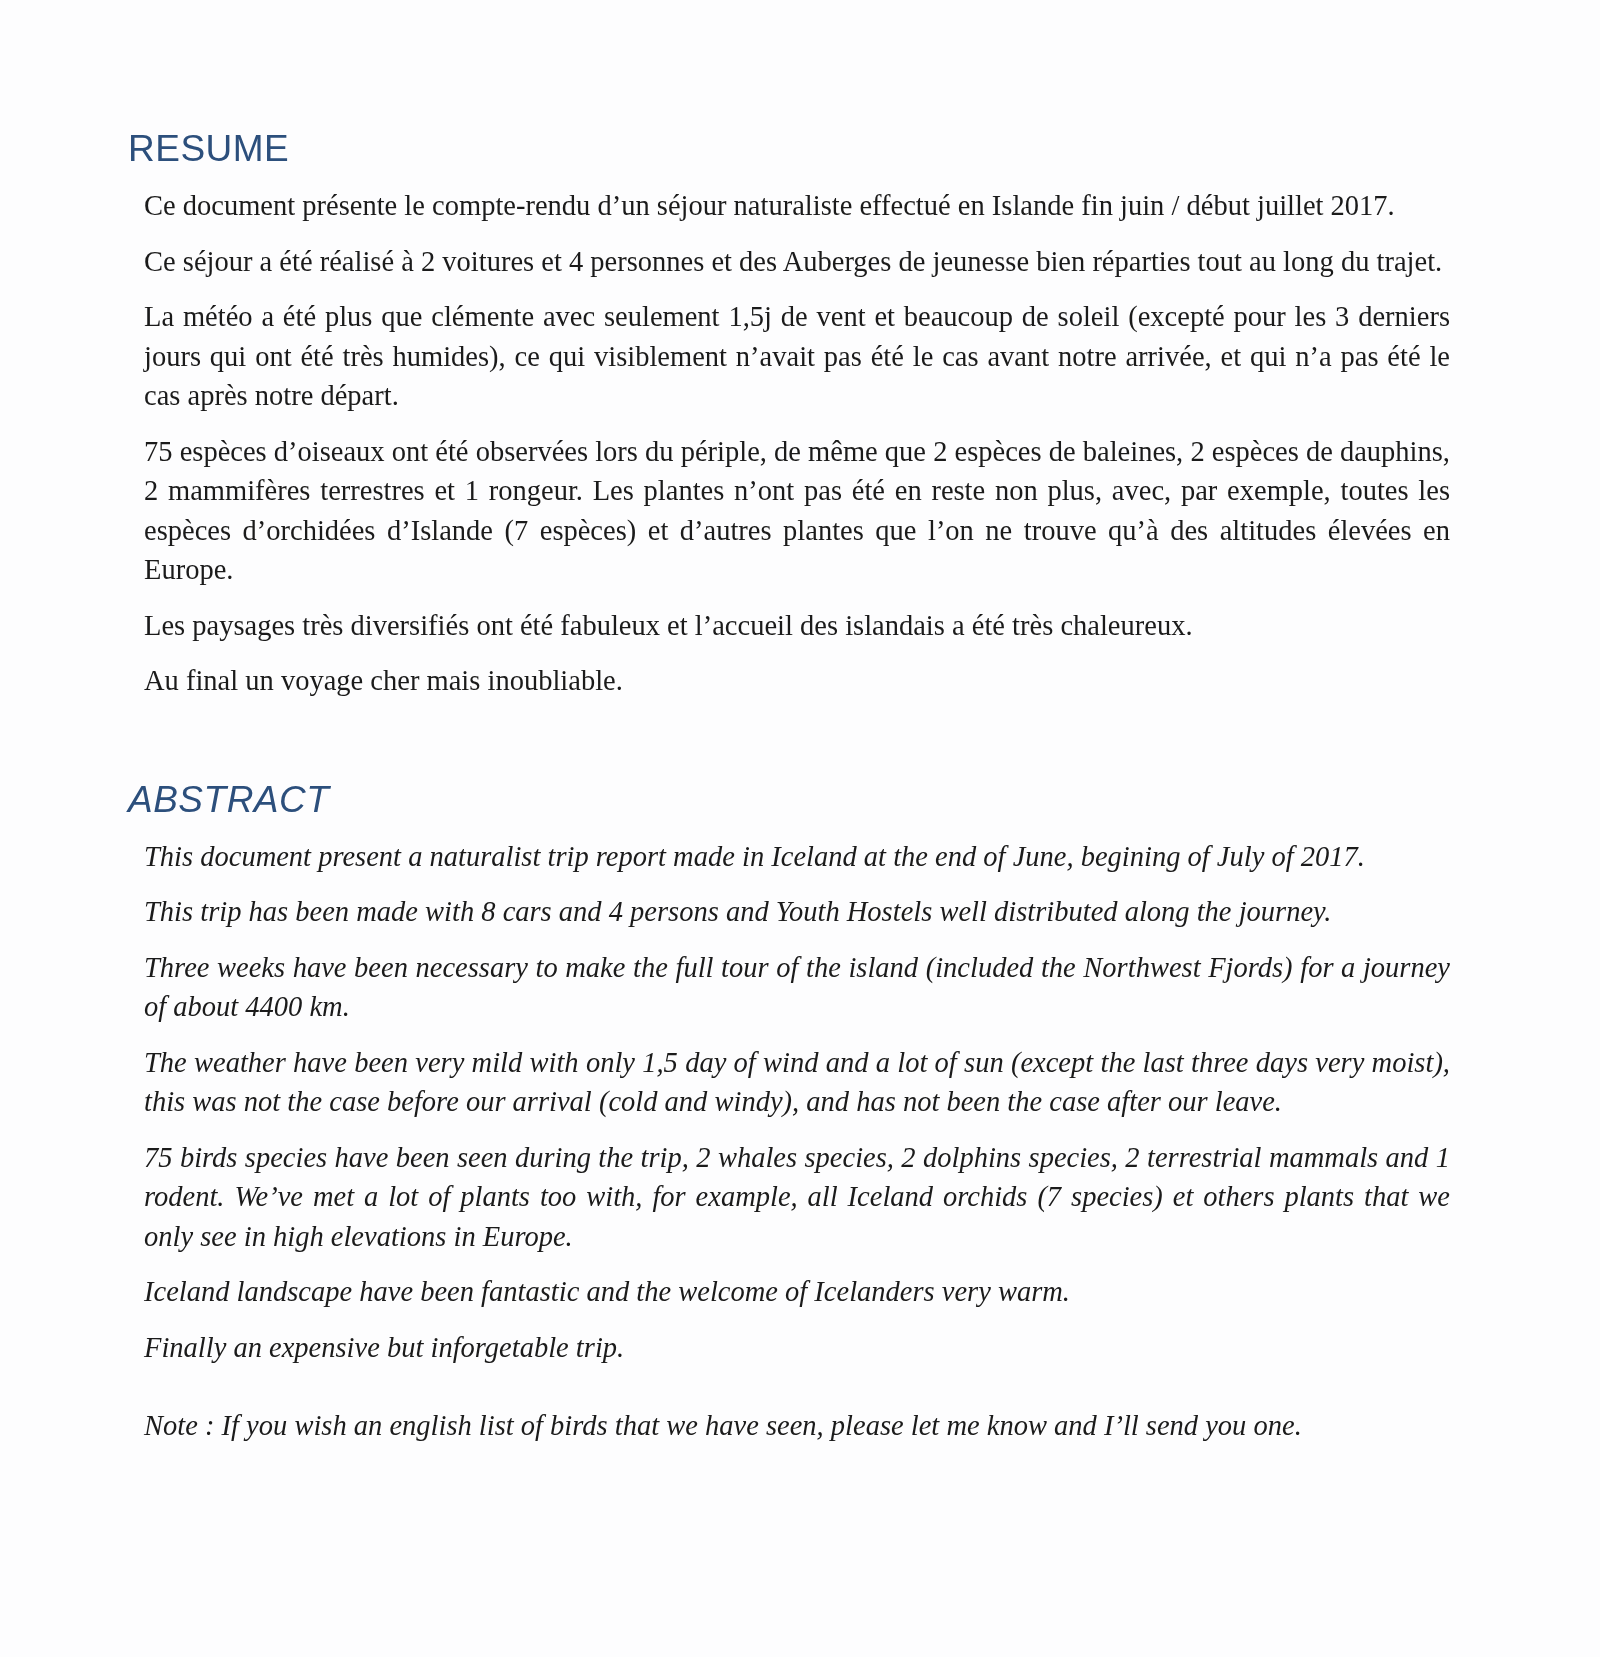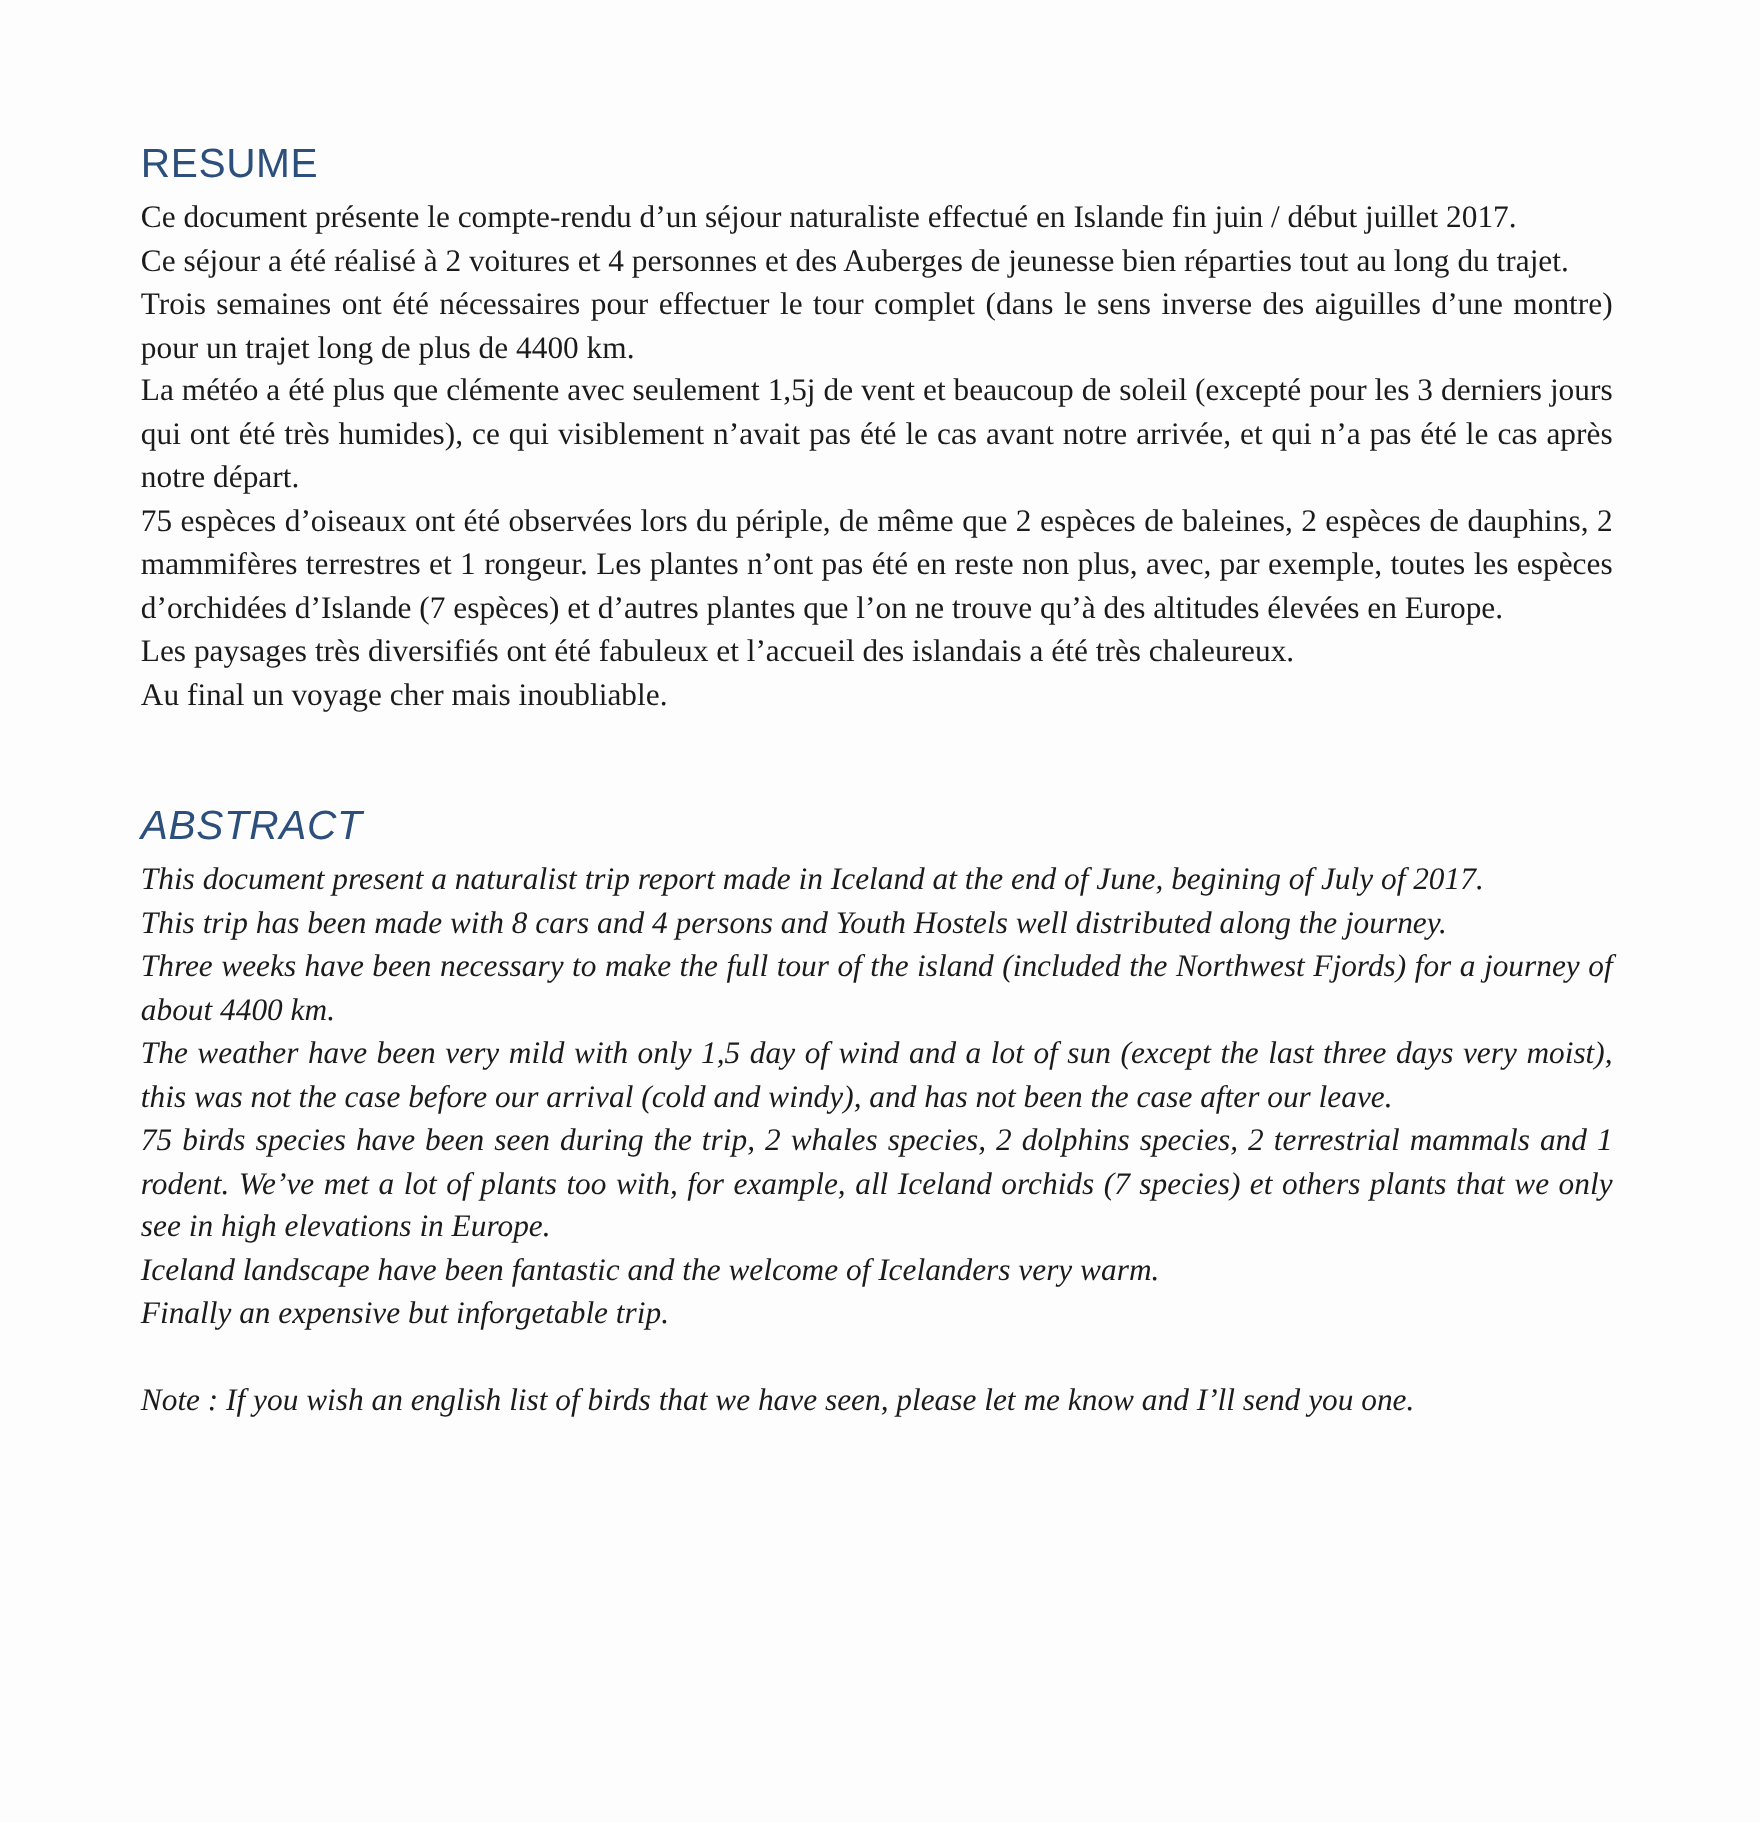--- a/index.html
+++ b/index.html
@@ -18,37 +18,36 @@
   }
   h2 {
     font-family: "Liberation Sans", "DejaVu Sans", sans-serif;
     font-weight: normal;
     color: #2c4f7c;
     font-size: 37px;
     margin: 0 0 8px 0;
     letter-spacing: 0.5px;
   }
   p {
-    margin: 0;
+    margin: 16px;
     font-size: 28.5px;
     line-height: 39.5px;
     text-align: justify;
   }
   .section2 { margin-top: 78px; font-style: italic; }
   .note { margin-top: 39px; }
 </style>
 </head>
 <body>
 
 <div class="page">
   <section>
     <h2>RESUME</h2>
     <p>Ce document présente le compte-rendu d’un séjour naturaliste effectué en Islande fin juin / début juillet 2017.</p>
     <p>Ce séjour a été réalisé à 2 voitures et 4 personnes et des Auberges de jeunesse bien réparties tout au long du trajet.</p>
-    <p>Trois semaines ont été nécessaires pour effectuer le tour complet (dans le sens inverse des aiguilles d’une montre) pour un trajet long de plus de 4400 km.</p>
     <p>La météo a été plus que clémente avec seulement 1,5j de vent et beaucoup de soleil (excepté pour les 3 derniers jours qui ont été très humides), ce qui visiblement n’avait pas été le cas avant notre arrivée, et qui n’a pas été le cas après notre départ.</p>
     <p>75 espèces d’oiseaux ont été observées lors du périple, de même que 2 espèces de baleines, 2 espèces de dauphins, 2 mammifères terrestres et 1 rongeur. Les plantes n’ont pas été en reste non plus, avec, par exemple, toutes les espèces d’orchidées d’Islande (7 espèces) et d’autres plantes que l’on ne trouve qu’à des altitudes élevées en Europe.</p>
     <p>Les paysages très diversifiés ont été  fabuleux et l’accueil des islandais a été très chaleureux.</p>
     <p>Au final un voyage cher mais inoubliable.</p>
   </section>
 
   <section class="section2">
     <h2>ABSTRACT</h2>
     <p>This document present a naturalist trip report made in Iceland at the end of June, begining of July of 2017.</p>
     <p>This trip has been made with 8 cars and 4 persons and Youth Hostels well distributed along the journey.</p>

